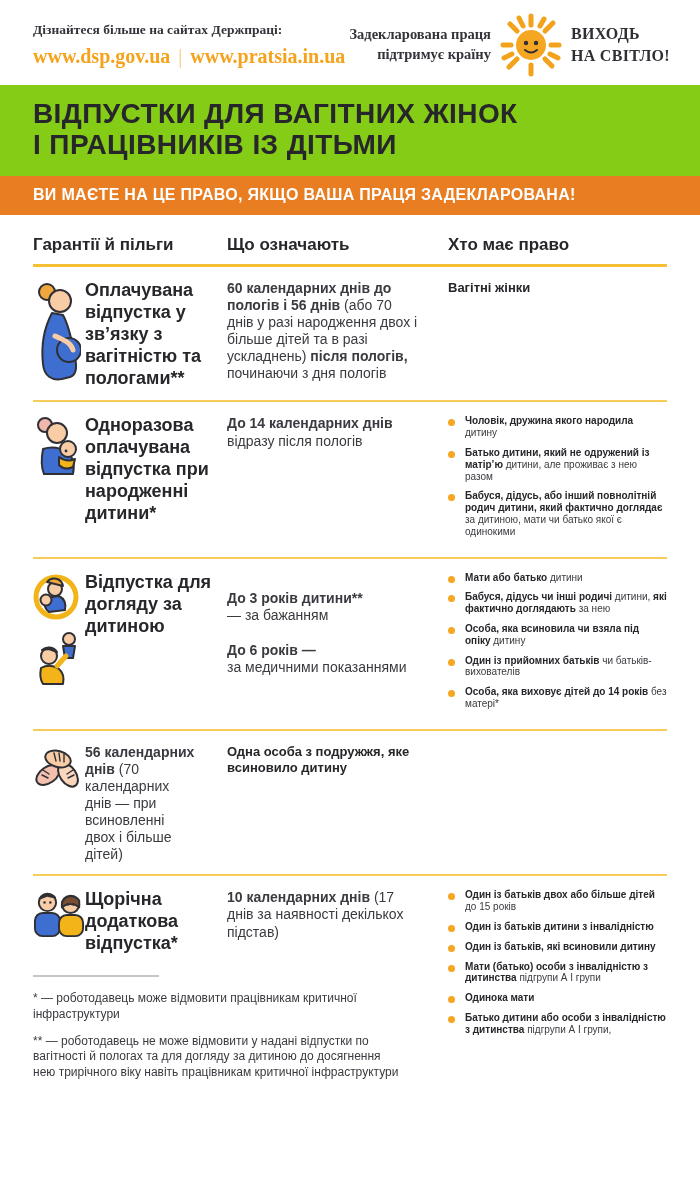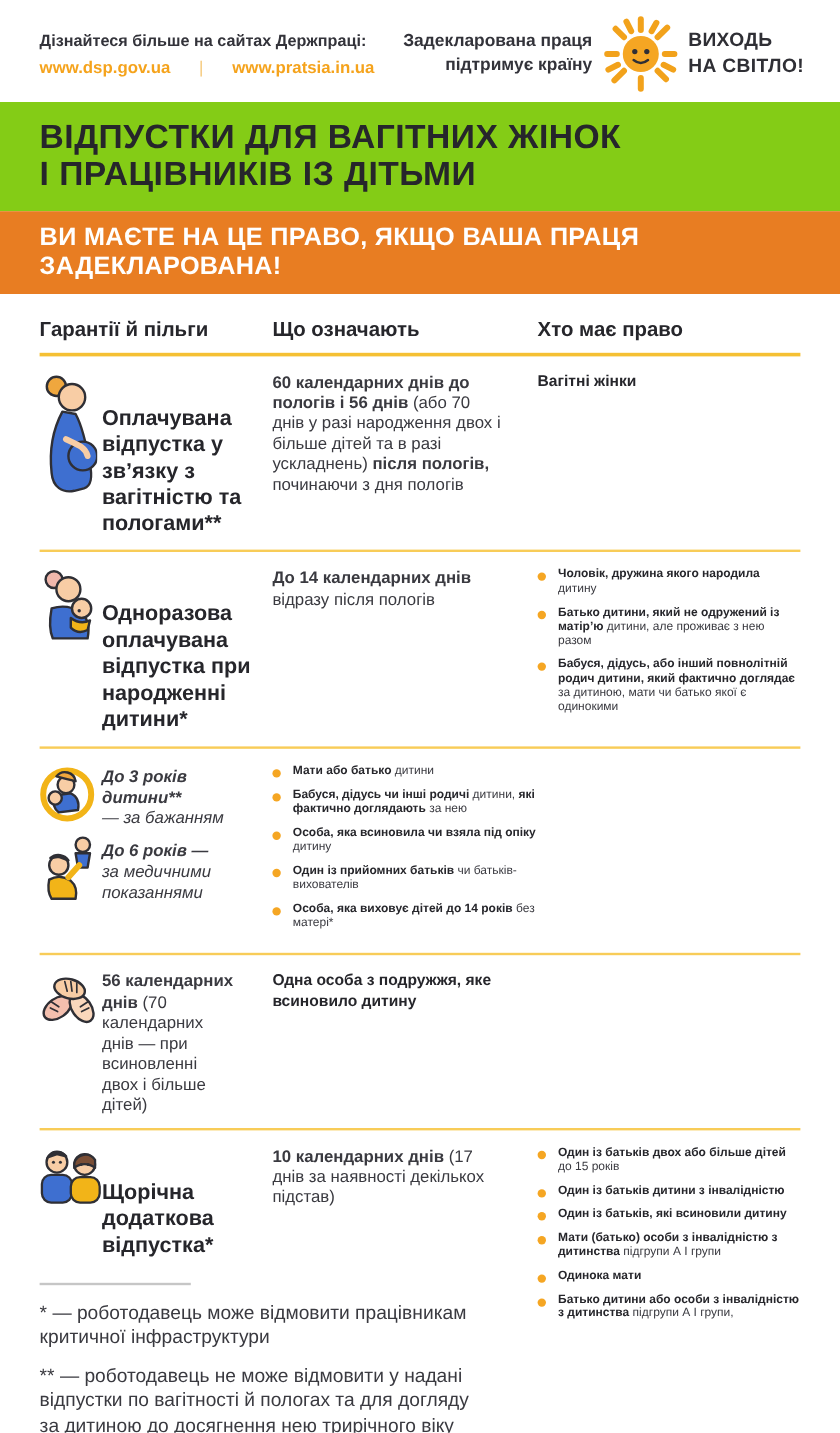--- a/index.html
+++ b/index.html
@@ -3,53 +3,53 @@
 <meta charset="utf-8">
 <style>
   html,body{margin:0;padding:0;}
   body{
     width:700px;height:1194px;overflow:hidden;background:#ffffff;
     font-family:"Liberation Sans","DejaVu Sans",sans-serif;
     color:#2F2F35;-webkit-font-smoothing:antialiased;
   }
   b{font-weight:bold;}
   
-  .top{display:flex;justify-content:space-between;align-items:center;padding:16px 30px 12px 33px;height:57px;}
+  .top{display:flex;justify-content:space-between;align-items:center;padding:16px 30px 12px 33px;height:57px;font-family:Liberation Serif, serif;}
   .top-left .info{font-size:13.5px;font-weight:bold;color:#33333A;}
-  .top-left .links{margin-top:7px;font-size:14px;font-weight:bold;color:#F5A31C;display:flex;gap:24px;align-items:flex-start;}
+  .top-left .links{margin-top:7px;font-size:20px;font-weight:bold;color:#F5A31C;display:flex;gap:8px;align-items:flex-start;}
   .top-left .links a{color:#F5A31C;text-decoration:none;cursor:pointer;}
   .top-left .links .sep{color:#F5C878;font-weight:normal;}
   .top-right{display:flex;align-items:center;gap:8px;}
   .slogan{text-align:right;font-size:14.5px;font-weight:bold;color:#33333A;line-height:1.35;}
   .brand{font-size:16px;font-weight:bold;color:#2F2F35;line-height:1.35;letter-spacing:.3px;}
   .sun{width:64px;height:64px;flex:0 0 auto;}
   
   .banner-title{background:#84cc16;padding:13px 33px 15px;}
   .banner-title h1{margin:0;font-size:28px;line-height:1.12;font-weight:bold;color:#26262B;letter-spacing:.4px;}
   .banner-sub{background:#E87D22;padding:10px 33px 11px;}
-  .banner-sub span{color:#ffffff;font-weight:bold;font-size:21px;letter-spacing:.3px;}
+  .banner-sub span{color:#ffffff;font-weight:bold;font-size:16px;letter-spacing:.3px;}
   
   .content{padding:20px 33px 0 33px;}
   .thead{display:grid;grid-template-columns:194px 221px 1fr;border-bottom:3px solid #F5C033;padding-bottom:9px;}
   .col-head{font-size:17px;font-weight:bold;color:#26262B;}
   .row{display:grid;grid-template-columns:52px 142px 221px 1fr;padding:13px 0 11px;border-bottom:2px solid #F8CC58;}
   .icon-cell{display:flex;flex-direction:column;gap:8px;align-items:flex-start;}
-  .row-title{font-size:18px;font-weight:bold;line-height:1.22;color:#26262B;padding-right:14px;margin-top:28px;}
+  .row-title{font-size:18px;font-weight:bold;line-height:1.22;color:#26262B;padding-right:14px;}
   .meaning{font-size:14px;line-height:1.22;color:#3A3A40;padding-right:30px;}
-  .meaning p{margin:2px 0 10px 0;font-style:italic;}
+  .meaning p{margin:18px 0 10px 0;}
   .who-plain{font-size:13px;font-weight:bold;line-height:1.25;color:#26262B;}
   ul.who{list-style:none;margin:0;padding:0;}
   ul.who li{position:relative;padding-left:17px;margin:0 0 8px 0;font-size:10px;line-height:1.18;color:#3A3A40;}
   ul.who li::before{content:"";position:absolute;left:0;top:4px;width:7px;height:7px;border-radius:50%;background:#F5A623;}
   ul.who li b{color:#26262B;}
   
   .bottom{display:grid;grid-template-columns:415px 1fr;padding-top:13px;}
   .row5{display:grid;grid-template-columns:52px 142px 221px;}
   .fn-divider{width:126px;border-top:2px solid #C6C6C6;margin:20px 0 14px;}
-  .footnote{margin:0 0 12px 0;font-size:16px;line-height:1.28;color:#3A3A40;max-width:372px;}
+  .footnote{margin:0 0 12px 0;font-size:12px;line-height:1.28;color:#3A3A40;max-width:372px;}
   svg .ol{stroke:#2F2F35;stroke-width:2;stroke-linejoin:round;stroke-linecap:round;}
 </style>
 </head>
 <body>
 
 <header class="top">
   <div class="top-left">
     <div class="info">Дізнайтеся більше на сайтах Держпраці:</div>
     <div class="links">
       <a>www.dsp.gov.ua</a>
@@ -144,20 +144,21 @@
       </svg>
       <svg width="48" height="56" viewBox="0 0 48 56" aria-hidden="true">
         <circle class="ol" cx="36" cy="9" r="6" fill="#F8CDA5"></circle>
         <path class="ol" d="M30,16 L42,16 L40,28 L32,28 Z" fill="#3E6FD0"></path>
         <circle class="ol" cx="16" cy="26" r="8" fill="#F8CDA5"></circle>
         <path class="ol" d="M9,20 A10,10 0 0 1 24,22 L16,19 Z" fill="#8A5A3B"></path>
         <path class="ol" d="M8,38 Q6,48 10,54 L30,54 Q32,44 26,39 Q17,33 8,38 Z" fill="#F2B418"></path>
         <path d="M24,36 L33,26" stroke="#F2B418" stroke-width="5" stroke-linecap="round"></path>
       </svg>
     </div>
+    <div class="row-title">Відпустка для догляду за дитиною</div>
     <div class="meaning">
       <p><b>До 3 років дитини**</b><br>— за бажанням</p>
       <p><b>До 6 років —</b><br>за медичними показаннями</p>
     </div>
     <ul class="who">
       <li><b>Мати або батько</b> дитини</li>
       <li><b>Бабуся, дідусь чи інші родичі</b> дитини, <b>які фактично доглядають</b> за нею</li>
       <li><b>Особа, яка всиновила чи взяла під опіку</b> дитину</li>
       <li><b>Один із прийомних батьків</b> чи батьків-вихователів</li>
       <li><b>Особа, яка виховує дітей до 14 років</b> без матері*</li>

